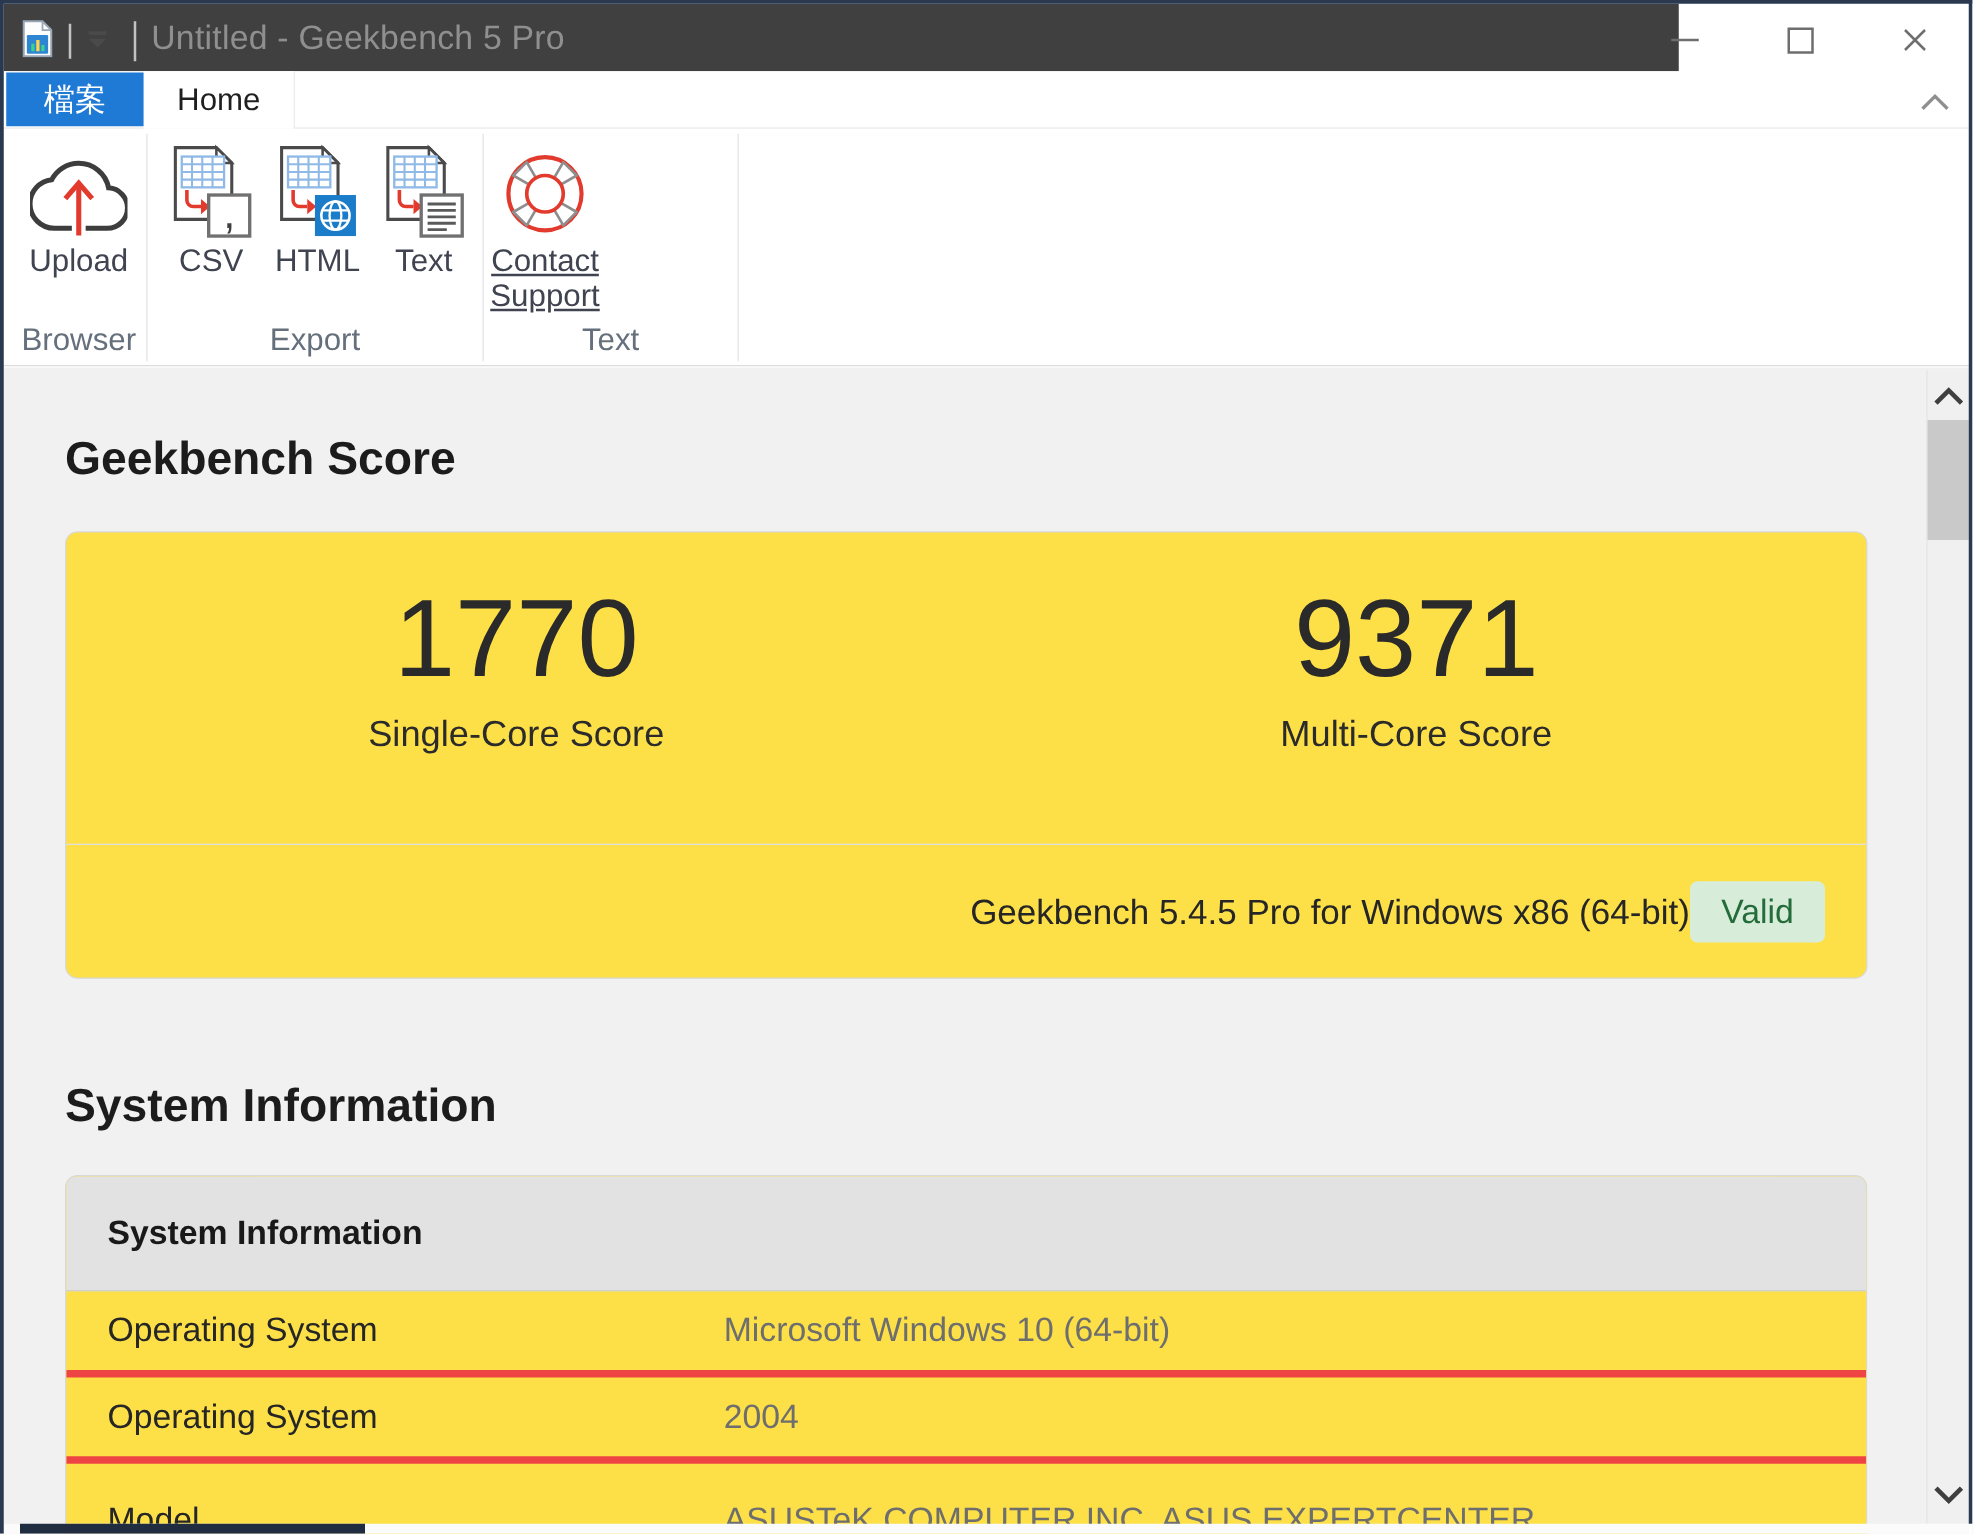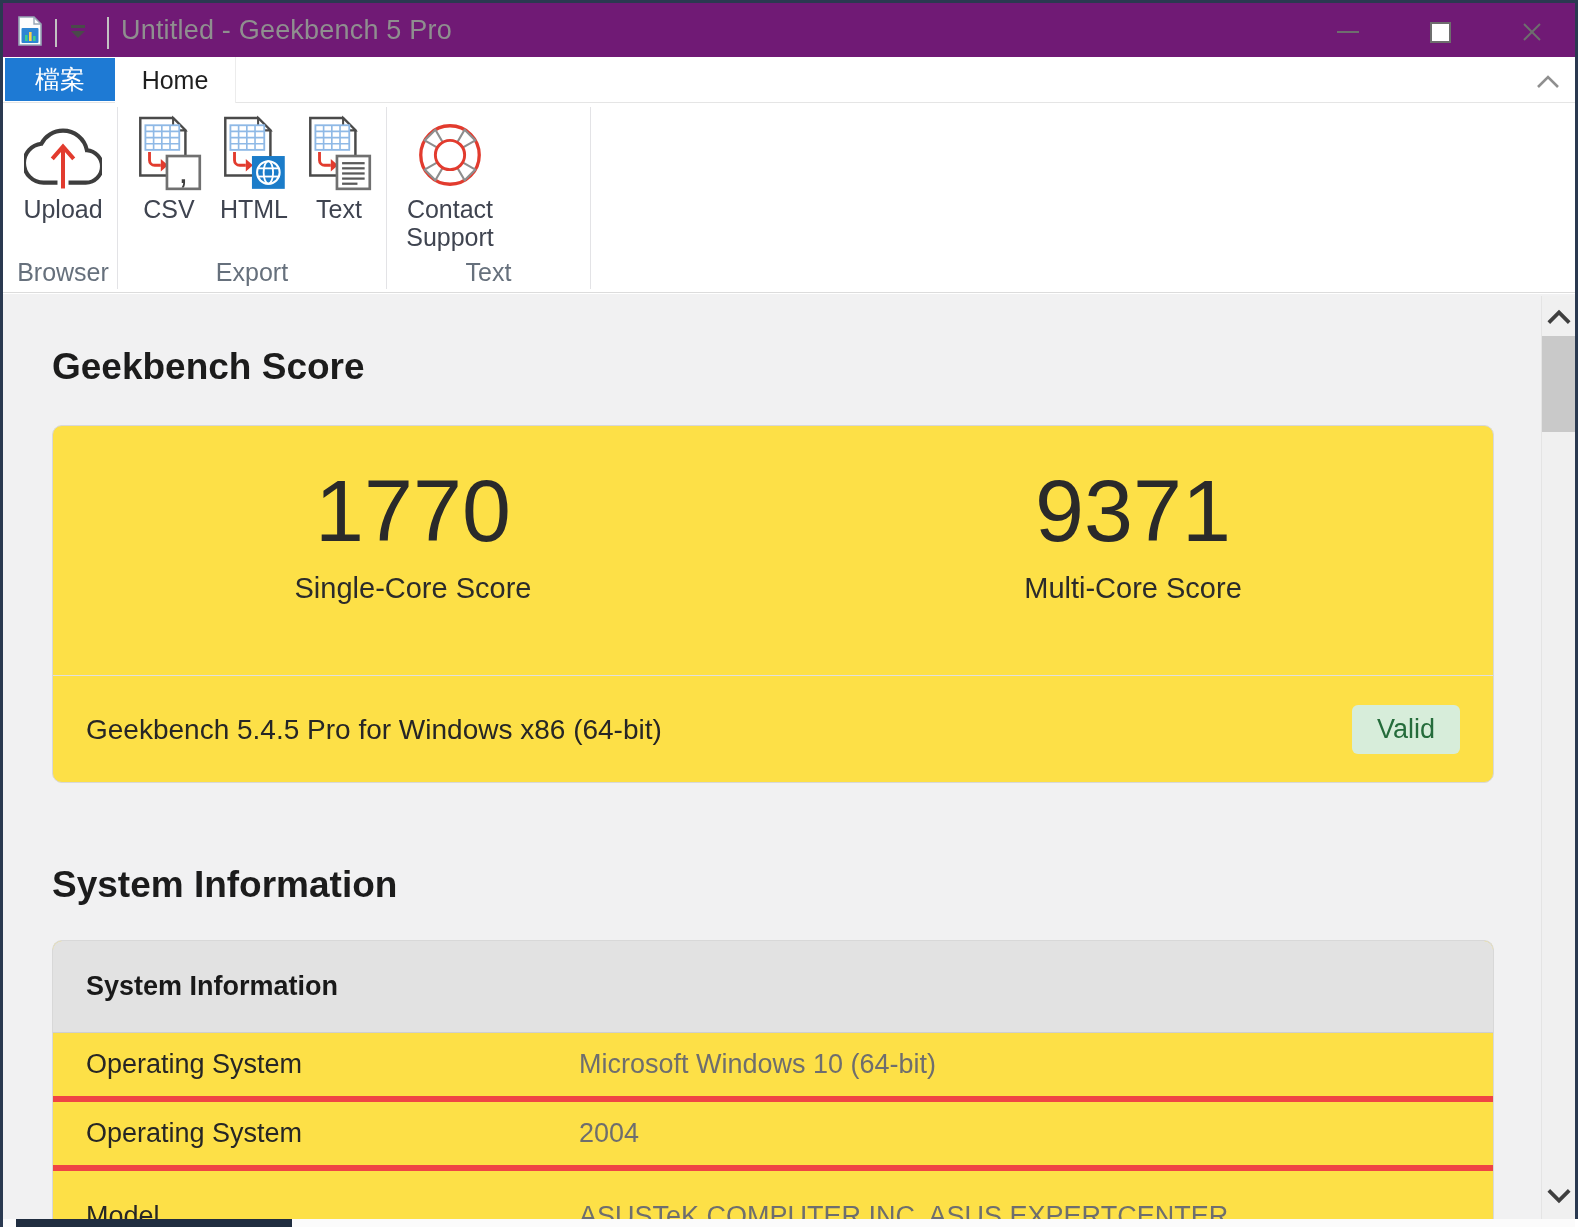--- a/index.html
+++ b/index.html
@@ -10,21 +10,21 @@
     -webkit-font-smoothing:antialiased;
   }
   
   .edge-top{position:absolute;left:0;top:0;width:1578px;height:3px;background:#2a3950;z-index:50;}
   .edge-left{position:absolute;left:0;top:0;width:3px;height:1227px;background:#2a3950;z-index:50;}
   .edge-right{position:absolute;right:0;top:0;width:3px;height:1219px;background:#2a3950;z-index:50;}
   .bottom-strip{position:absolute;left:3px;top:1219px;width:1572px;height:8px;background:#fbfbfb;z-index:49;}
   .bottom-dark{position:absolute;left:13px;top:0;width:276px;height:8px;background:#202d40;}
 
   
-  .titlebar{position:absolute;left:3px;top:3px;width:1572px;height:54px;background:#701a75;}
+  .titlebar{position:absolute;left:3px;top:3px;width:1340px;height:54px;background:#404040;}
   .appicon{position:absolute;left:14px;top:13px;width:26px;height:30px;}
   .tb-sep{position:absolute;top:16px;width:2px;height:28px;background:#c2c2c2;}
   .tb-sep.s1{left:52px;}
   .tb-sep.s2{left:104px;height:32px;top:14px;}
   .qat-caret{position:absolute;left:67px;top:22px;width:16px;height:14px;}
   .qat-caret .bar{width:14px;height:2.5px;background:#4a4a4a;margin:0 auto;}
   .qat-caret .tri{width:0;height:0;margin:3px auto 0;border-left:7px solid transparent;border-right:7px solid transparent;border-top:7px solid #4a4a4a;}
   .win-title{position:absolute;left:118px;top:0;height:54px;display:flex;align-items:center;
     font-size:27px;color:#8f8f8f;letter-spacing:.2px;}
   .winbtn{position:absolute;top:8px;width:50px;height:42px;display:flex;align-items:center;justify-content:center;}
@@ -43,39 +43,39 @@
   
   .ribbon{position:absolute;left:3px;top:103px;width:1572px;height:190px;background:#fff;border-bottom:1px solid #dcdcdc;box-sizing:border-box;}
   .rsep{position:absolute;top:4px;height:182px;width:1px;background:#e3e3e6;}
   .rsep.a{left:114px;} .rsep.b{left:383px;} .rsep.c{left:587px;}
   .rbtn{position:absolute;top:8px;display:flex;flex-direction:column;align-items:center;color:#3f4450;font-size:25px;line-height:1.12;text-align:center;}
   .rbtn .icn{height:84px;display:flex;align-items:flex-end;justify-content:center;}
   .rbtn-upload{left:8px;width:104px;}
   .rbtn-csv{left:127px;width:78px;}
   .rbtn-html{left:205px;width:92px;}
   .rbtn-text{left:297px;width:78px;}
-  .rbtn-contact{left:395px;width:104px;}
+  .rbtn-contact{left:381px;width:104px;text-decoration:underline;}
   .rbtn-news{left:497px;width:84px;}
   .grouplabel{position:absolute;bottom:5px;font-size:25px;color:#66707c;text-align:center;}
   .gl-browser{left:8px;width:104px;}
   .gl-export{left:115px;width:268px;}
   .gl-help{left:384px;width:203px;}
 
   
   .content-bg{position:absolute;left:3px;top:294px;width:1572px;height:933px;background:#f1f1f2;}
   .h1{position:absolute;left:52px;font-size:37px;font-weight:700;color:#1c1c1c;z-index:2;}
   .h1.score-h{top:346px;} .h1.sys-h{top:864px;}
 
   .card{position:absolute;left:52px;width:1442px;background:#fde047;border:1px solid #d8d8d8;box-sizing:border-box;z-index:2;}
   .card.score-card{top:425px;height:358px;border-radius:10px;overflow:hidden;}
   .score-row{display:flex;height:250px;border-bottom:1px solid #e0e0e0;box-sizing:border-box;}
   .score-col{flex:1;display:flex;flex-direction:column;align-items:center;}
   .score-val{margin-top:40px;font-size:88px;line-height:90px;color:#2a2a2a;font-weight:400;}
   .score-lbl{margin-top:16px;font-size:29px;color:#2b2b2b;}
-  .version-row{height:107px;display:flex;align-items:center;justify-content:space-between;padding:0 33px;}
+  .version-row{height:107px;display:flex;align-items:center;justify-content:flex-end;padding:0 33px;}
   .version-txt{font-size:28px;color:#262626;}
   .valid-badge{background:#d7edda;color:#256c3b;font-size:27px;padding:9px 25px;border-radius:6px;}
 
   .card.sys-card{top:940px;height:287px;border-radius:10px 10px 0 0;border-bottom:none;overflow:hidden;}
   .tbl-header{height:92px;background:#e2e2e2;border-bottom:1px solid #cfcfcf;display:flex;align-items:center;
     padding-left:33px;font-size:27px;font-weight:700;color:#191919;box-sizing:border-box;}
   .tbl-row{height:69px;display:flex;align-items:center;padding-left:33px;border-bottom:6px solid #ef4444;box-sizing:border-box;}
   .tbl-row:last-child{border-bottom:none;height:90px;}
   .tbl-label{width:493px;font-size:27px;color:#262626;flex:none;}
   .tbl-value{font-size:27px;color:#6e6e6e;}

